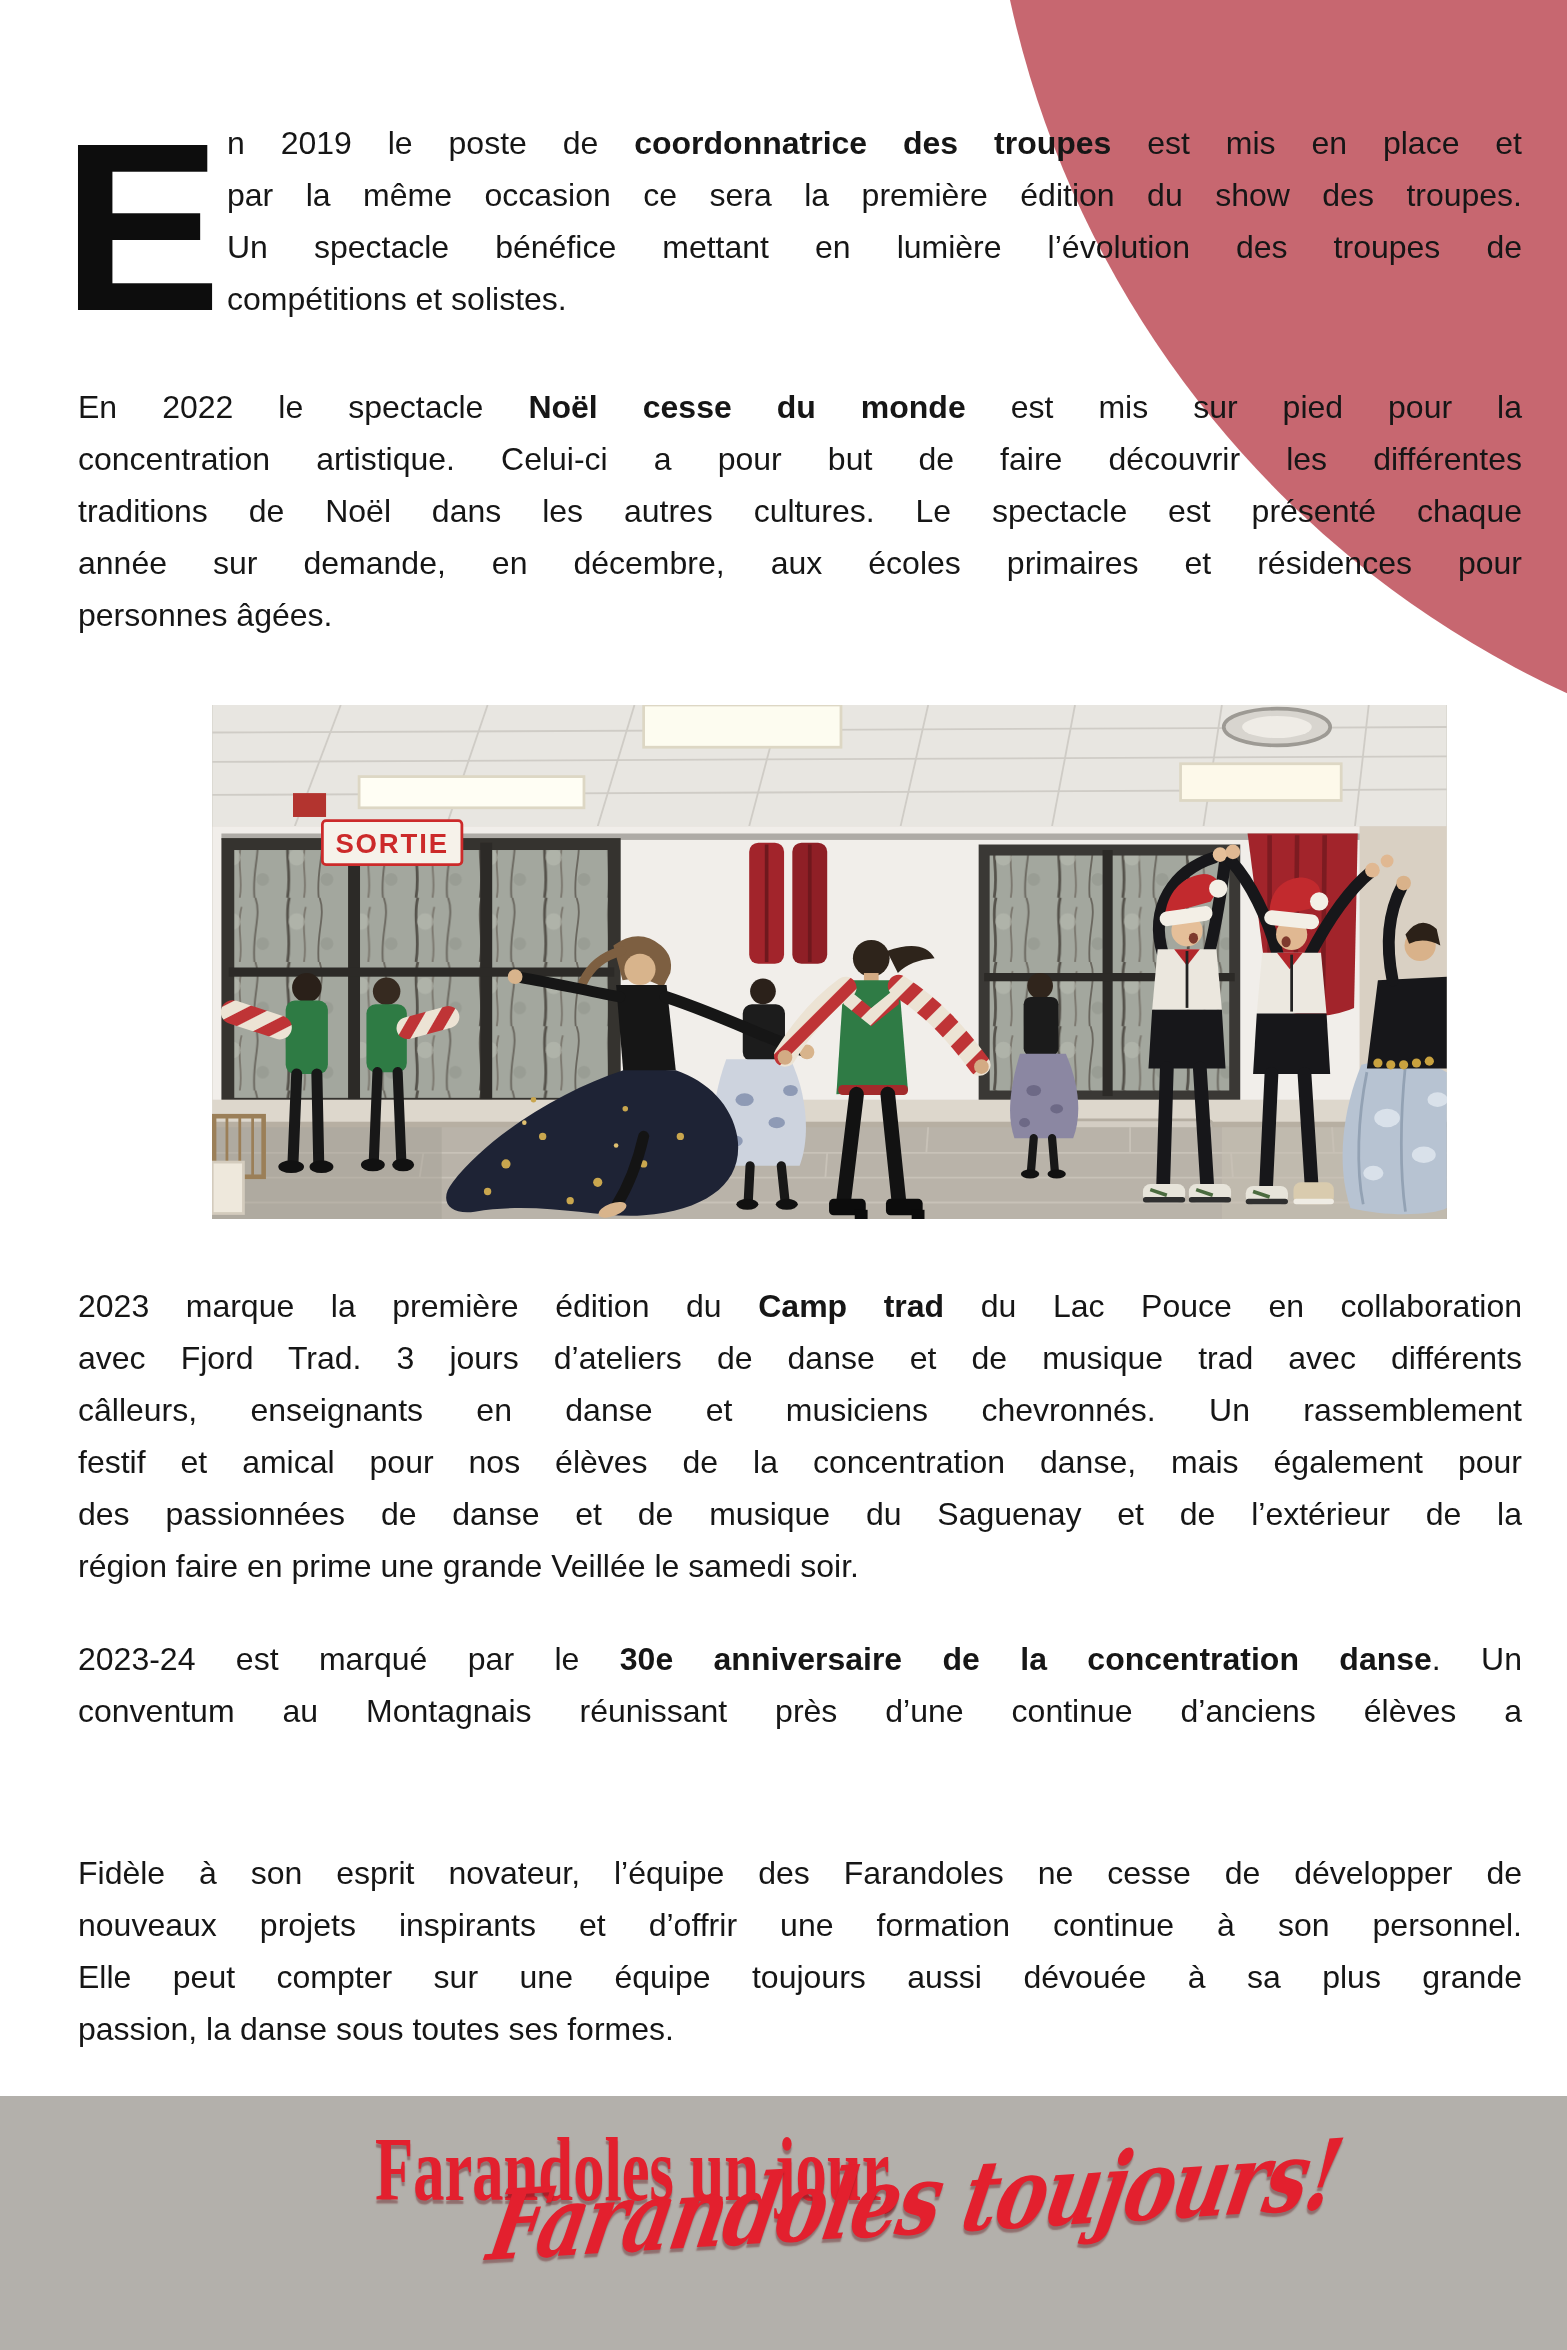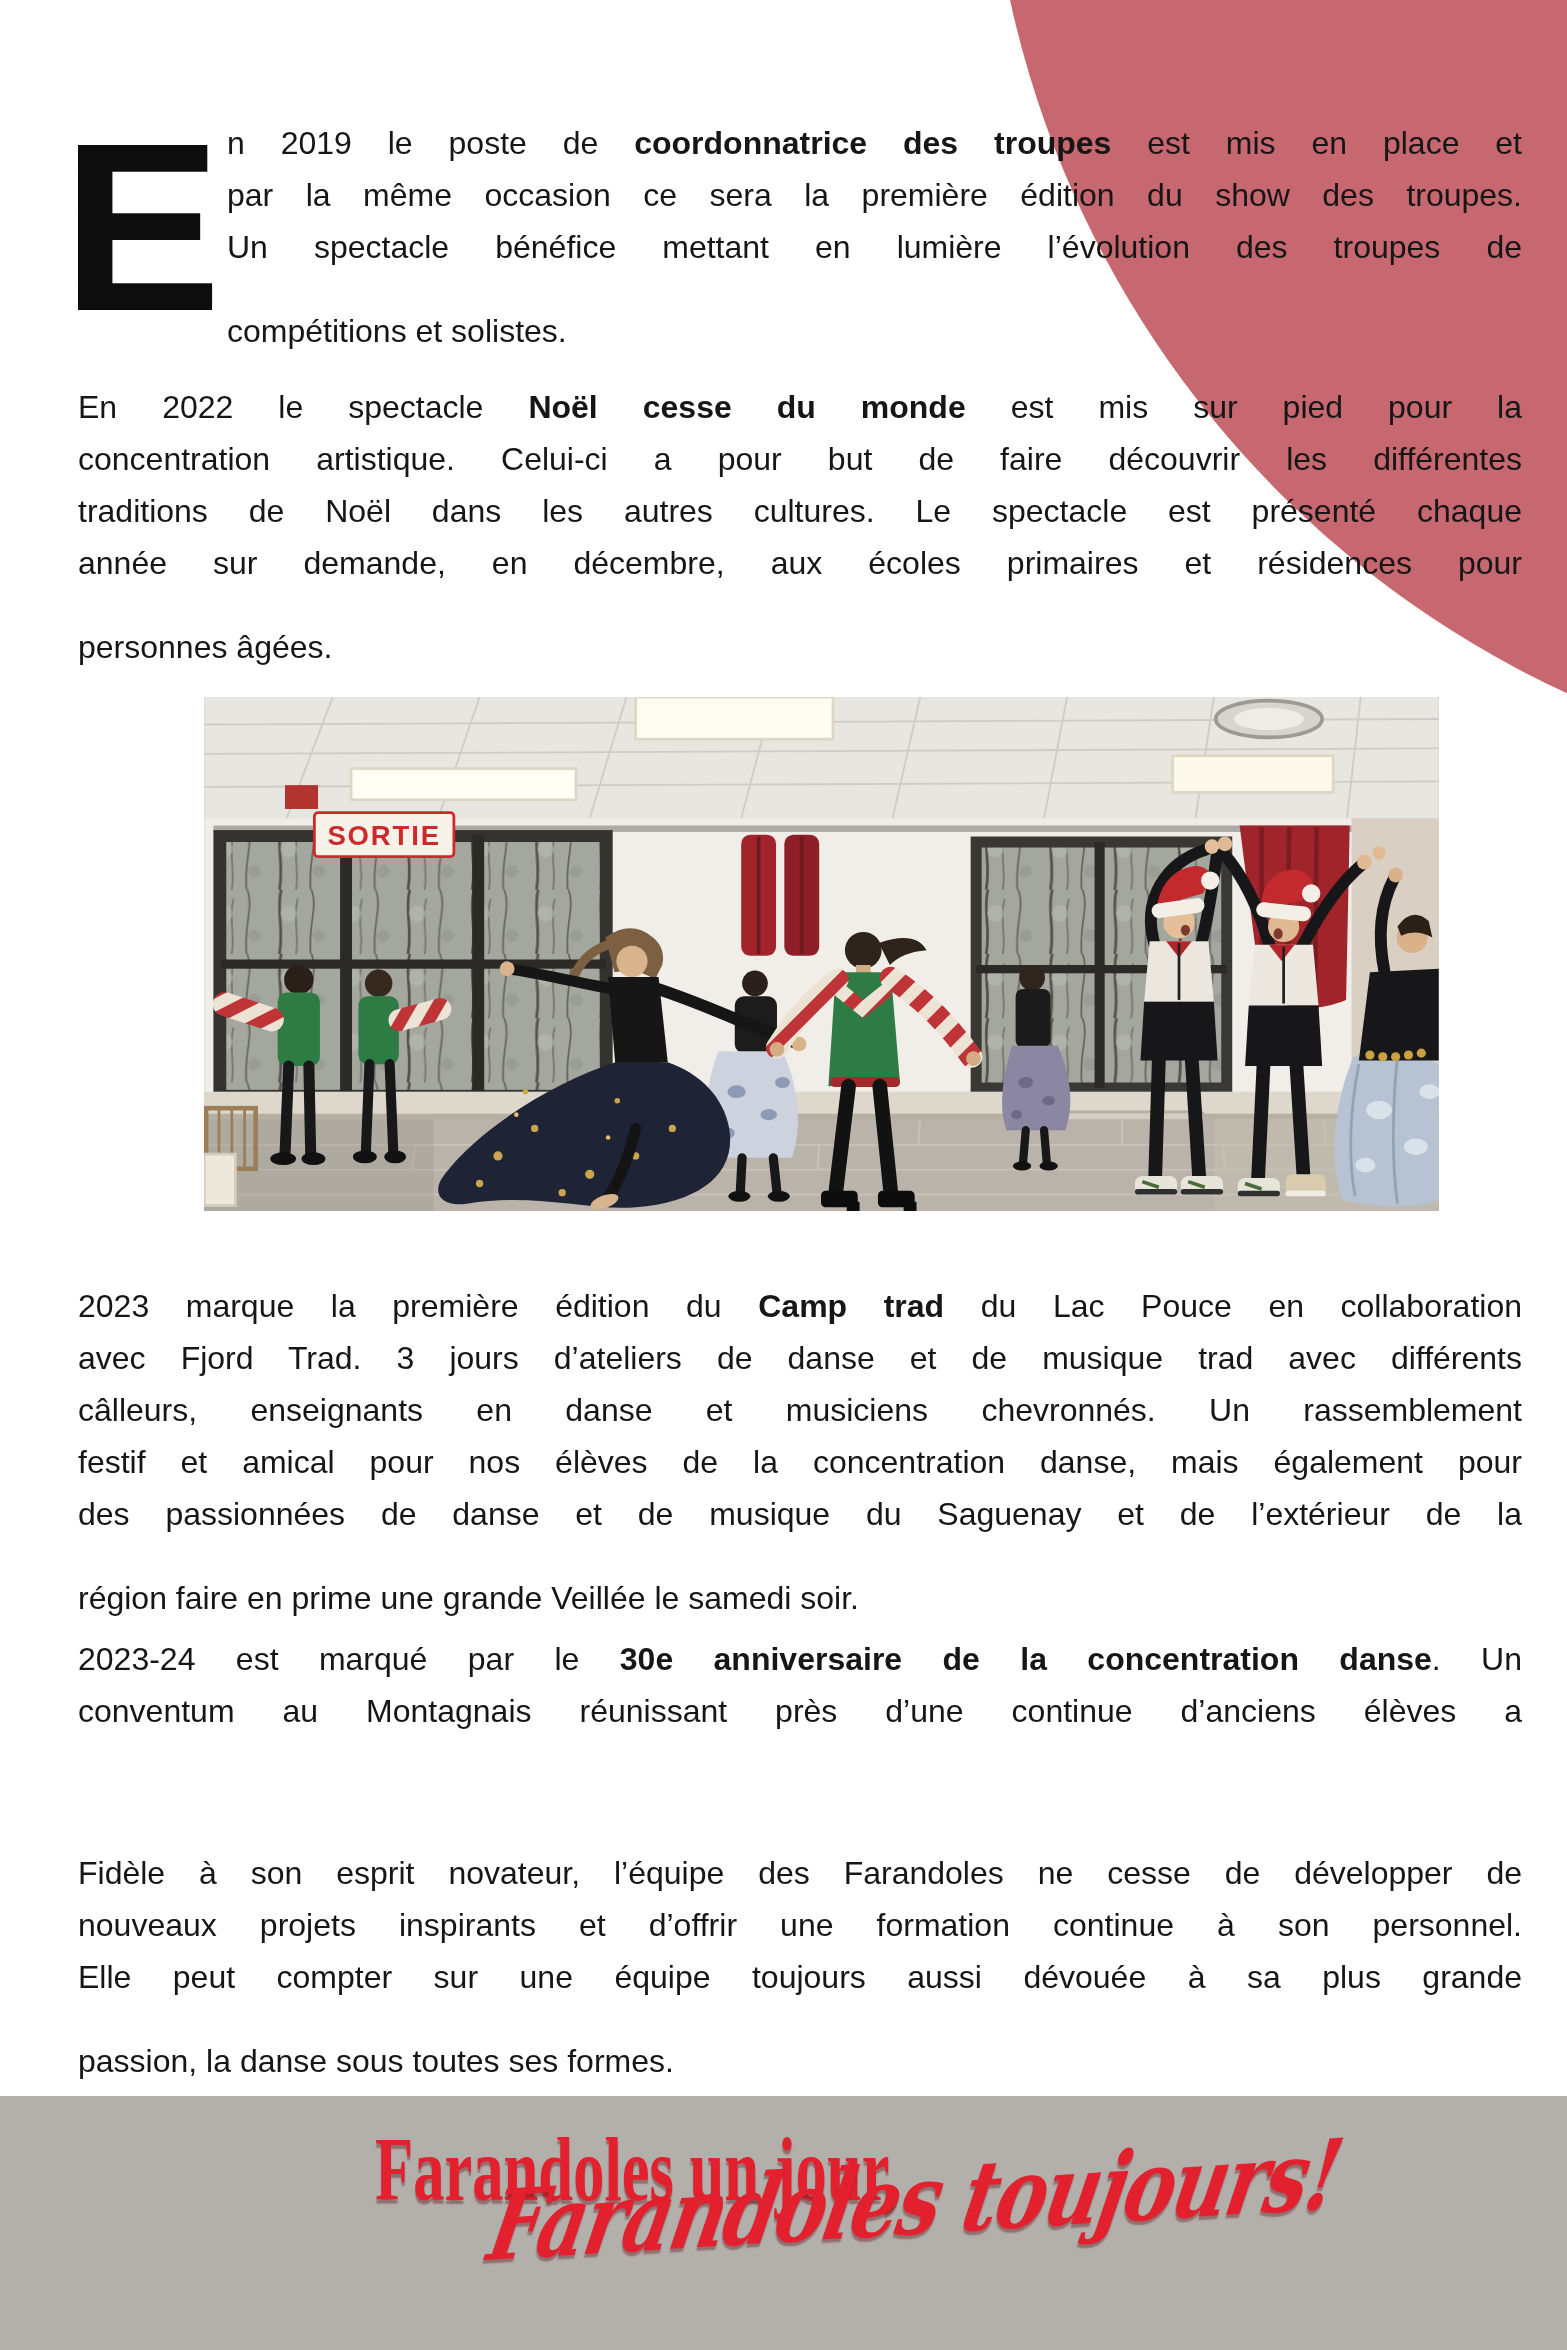--- a/index.html
+++ b/index.html
@@ -15,21 +15,21 @@
   .content { position:relative; z-index:1; }
 
   
   .para {
     position:absolute; left:78px; width:1444px; box-sizing:border-box;
     color:#161616; font-size:32px; line-height:52px;
     font-family:"Liberation Sans", sans-serif;
   }
   .para b { font-weight:700; }
   .tline { text-align:justify; text-align-last:justify; }
-  .tline-last { text-align-last:left;margin-top:32px; }
+  .tline-last { text-align-last:left; }
 
   #para-1 { top:117px; padding-left:149px; }
   #para-2 { top:381px; }
   #para-3 { top:1280px; }
   #para-4 { top:1633px; }
   #para-5 { top:1847px; }
 
   .dropcap {
     position:absolute; left:62px; top:108px;
     font-size:239px; line-height:1; font-weight:700; color:#0d0d0d;
@@ -82,21 +82,21 @@
         <div class="tline tline-last"><span>compétitions et solistes.</span></div>
       </div>
     <div class="para" id="para-2">
         <div class="tline"><span>En 2022 le spectacle </span><b>Noël cesse du monde</b><span> est mis sur pied pour la</span></div>
         <div class="tline"><span>concentration artistique. Celui-ci a pour but de faire découvrir les différentes</span></div>
         <div class="tline"><span>traditions de Noël dans les autres cultures. Le spectacle est présenté chaque</span></div>
         <div class="tline"><span>année sur demande, en décembre, aux écoles primaires et résidences pour</span></div>
         <div class="tline tline-last"><span>personnes âgées.</span></div>
       </div>
 
-    <figure class="photo-frame" style="margin:8px">
+    <figure class="photo-frame" style="margin:16px">
       <svg width="1235" height="514" viewBox="0 0 1345 560" xmlns="http://www.w3.org/2000/svg">
         <defs>
           <pattern id="candy" width="26" height="26" patternUnits="userSpaceOnUse" patternTransform="rotate(45)">
             <rect width="26" height="26" fill="#ece3d4"></rect>
             <rect width="13" height="26" fill="#bf3436"></rect>
           </pattern>
           <pattern id="trees" width="70" height="70" patternUnits="userSpaceOnUse">
             <rect width="70" height="70" fill="#a3a79e"></rect>
             <path d="M12 70 C 17 40 8 22 14 0" stroke="#55524b" stroke-width="3" fill="none"></path>
             <path d="M46 70 C 43 38 54 20 47 0" stroke="#6a675f" stroke-width="2" fill="none"></path>

